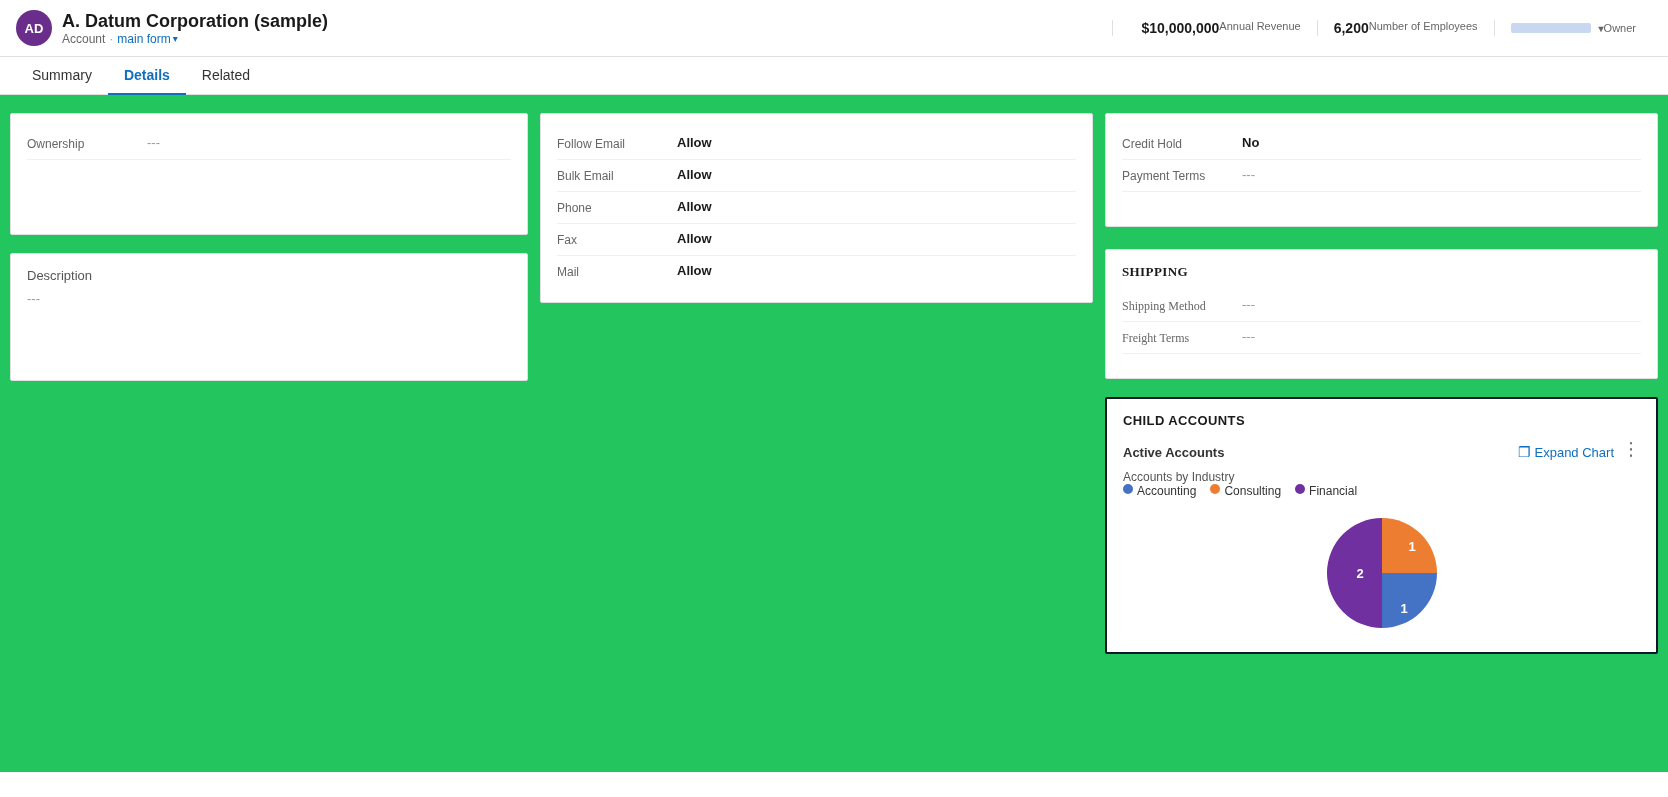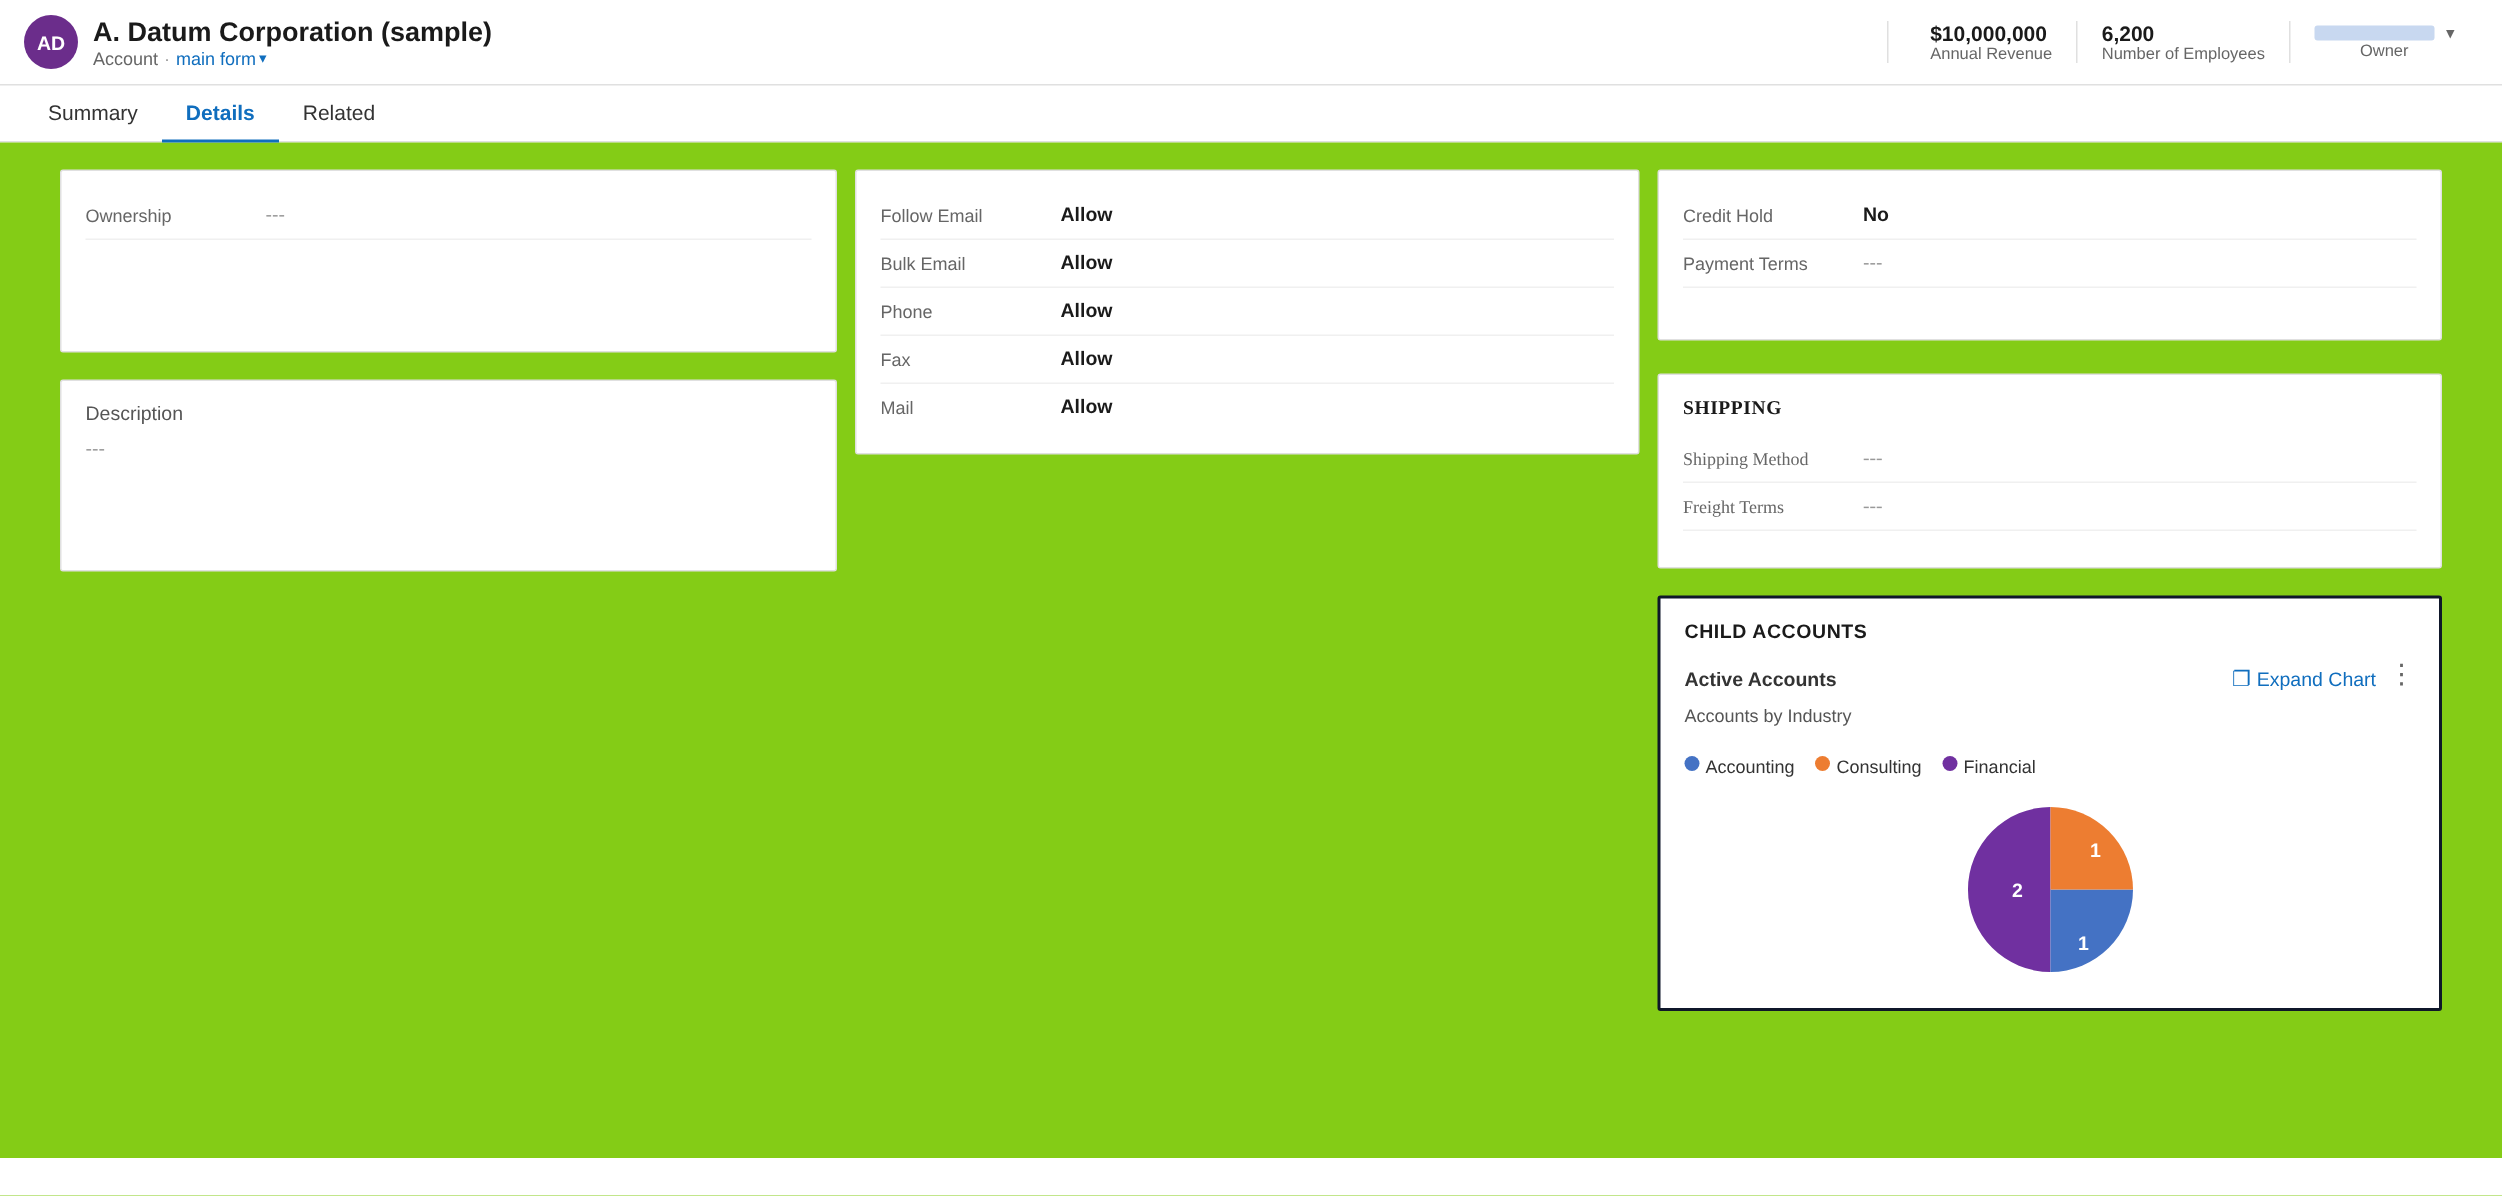--- a/index.html
+++ b/index.html
@@ -36,21 +36,21 @@
       color: #106ebe; cursor: pointer;
       display: flex; align-items: center; gap: 2px;
     }
     .header-stats {
       display: flex; align-items: center; gap: 0;
       border-left: 1px solid #e0e0e0;
       margin-left: 12px;
       padding-left: 12px;
     }
     .stat-item {
-      display: flex; flex-direction: column;
+      display: flex; flex-direction: row;
       padding: 0 16px;
       border-right: 1px solid #e0e0e0;
     }
     .stat-item:last-child { border-right: none; }
     .stat-value { font-size: 14px; font-weight: 600; color: #1a1a1a; }
     .stat-label { font-size: 11px; color: #666; text-align: center; }
     .stat-owner { display: flex; align-items: center; gap: 4px; }
     .owner-bar { width: 80px; height: 10px; background: #c8d8f0; border-radius: 2px; }
     .chevron-down { font-size: 10px; color: #666; margin-left: 4px; cursor: pointer; }
 
@@ -73,22 +73,22 @@
       border-bottom-color: #106ebe;
       font-weight: 600;
       text-align: center;
     }
 
     
     .content {
       display: grid;
       grid-template-columns: 530px 1fr 1fr;
       gap: 0;
-      padding: 12px 34px;
-      background: #84cc16;
+      padding: 12px 4px;
+      background: #22c55e;
       min-height: calc(100vh - 120px);
     }
 
     
     .panel {
       background: #fff;
       border: 1px solid #e0e0e0;
       border-radius: 2px;
       margin: 6px;
       padding: 14px 16px;
@@ -150,21 +150,21 @@
       margin-bottom: 10px;
     }
     .chart-title { font-weight: 700; font-size: 13px; flex: 1; }
     .chart-expand-btn {
       display: flex; align-items: center; gap: 4px;
       color: #106ebe; font-size: 13px; cursor: pointer;
     }
     .chart-expand-icon { font-size: 14px; }
     .chart-more { font-size: 18px; color: #666; cursor: pointer; margin-left: 8px; }
 
-    .chart-subtitle { font-size: 12px; color: #555; margin-bottom: 20px; }
+    .chart-subtitle { font-size: 12px; color: #555; margin-bottom: 0; }
     .chart-legend {
       display: flex; gap: 14px;
       margin-bottom: 10px;
     }
     .legend-item { display: flex; gap: 4px; font-size: 12px; }
     .legend-dot {
       width: 10px; height: 10px; border-radius: 50%;
       flex-shrink: 0;
     }
 

